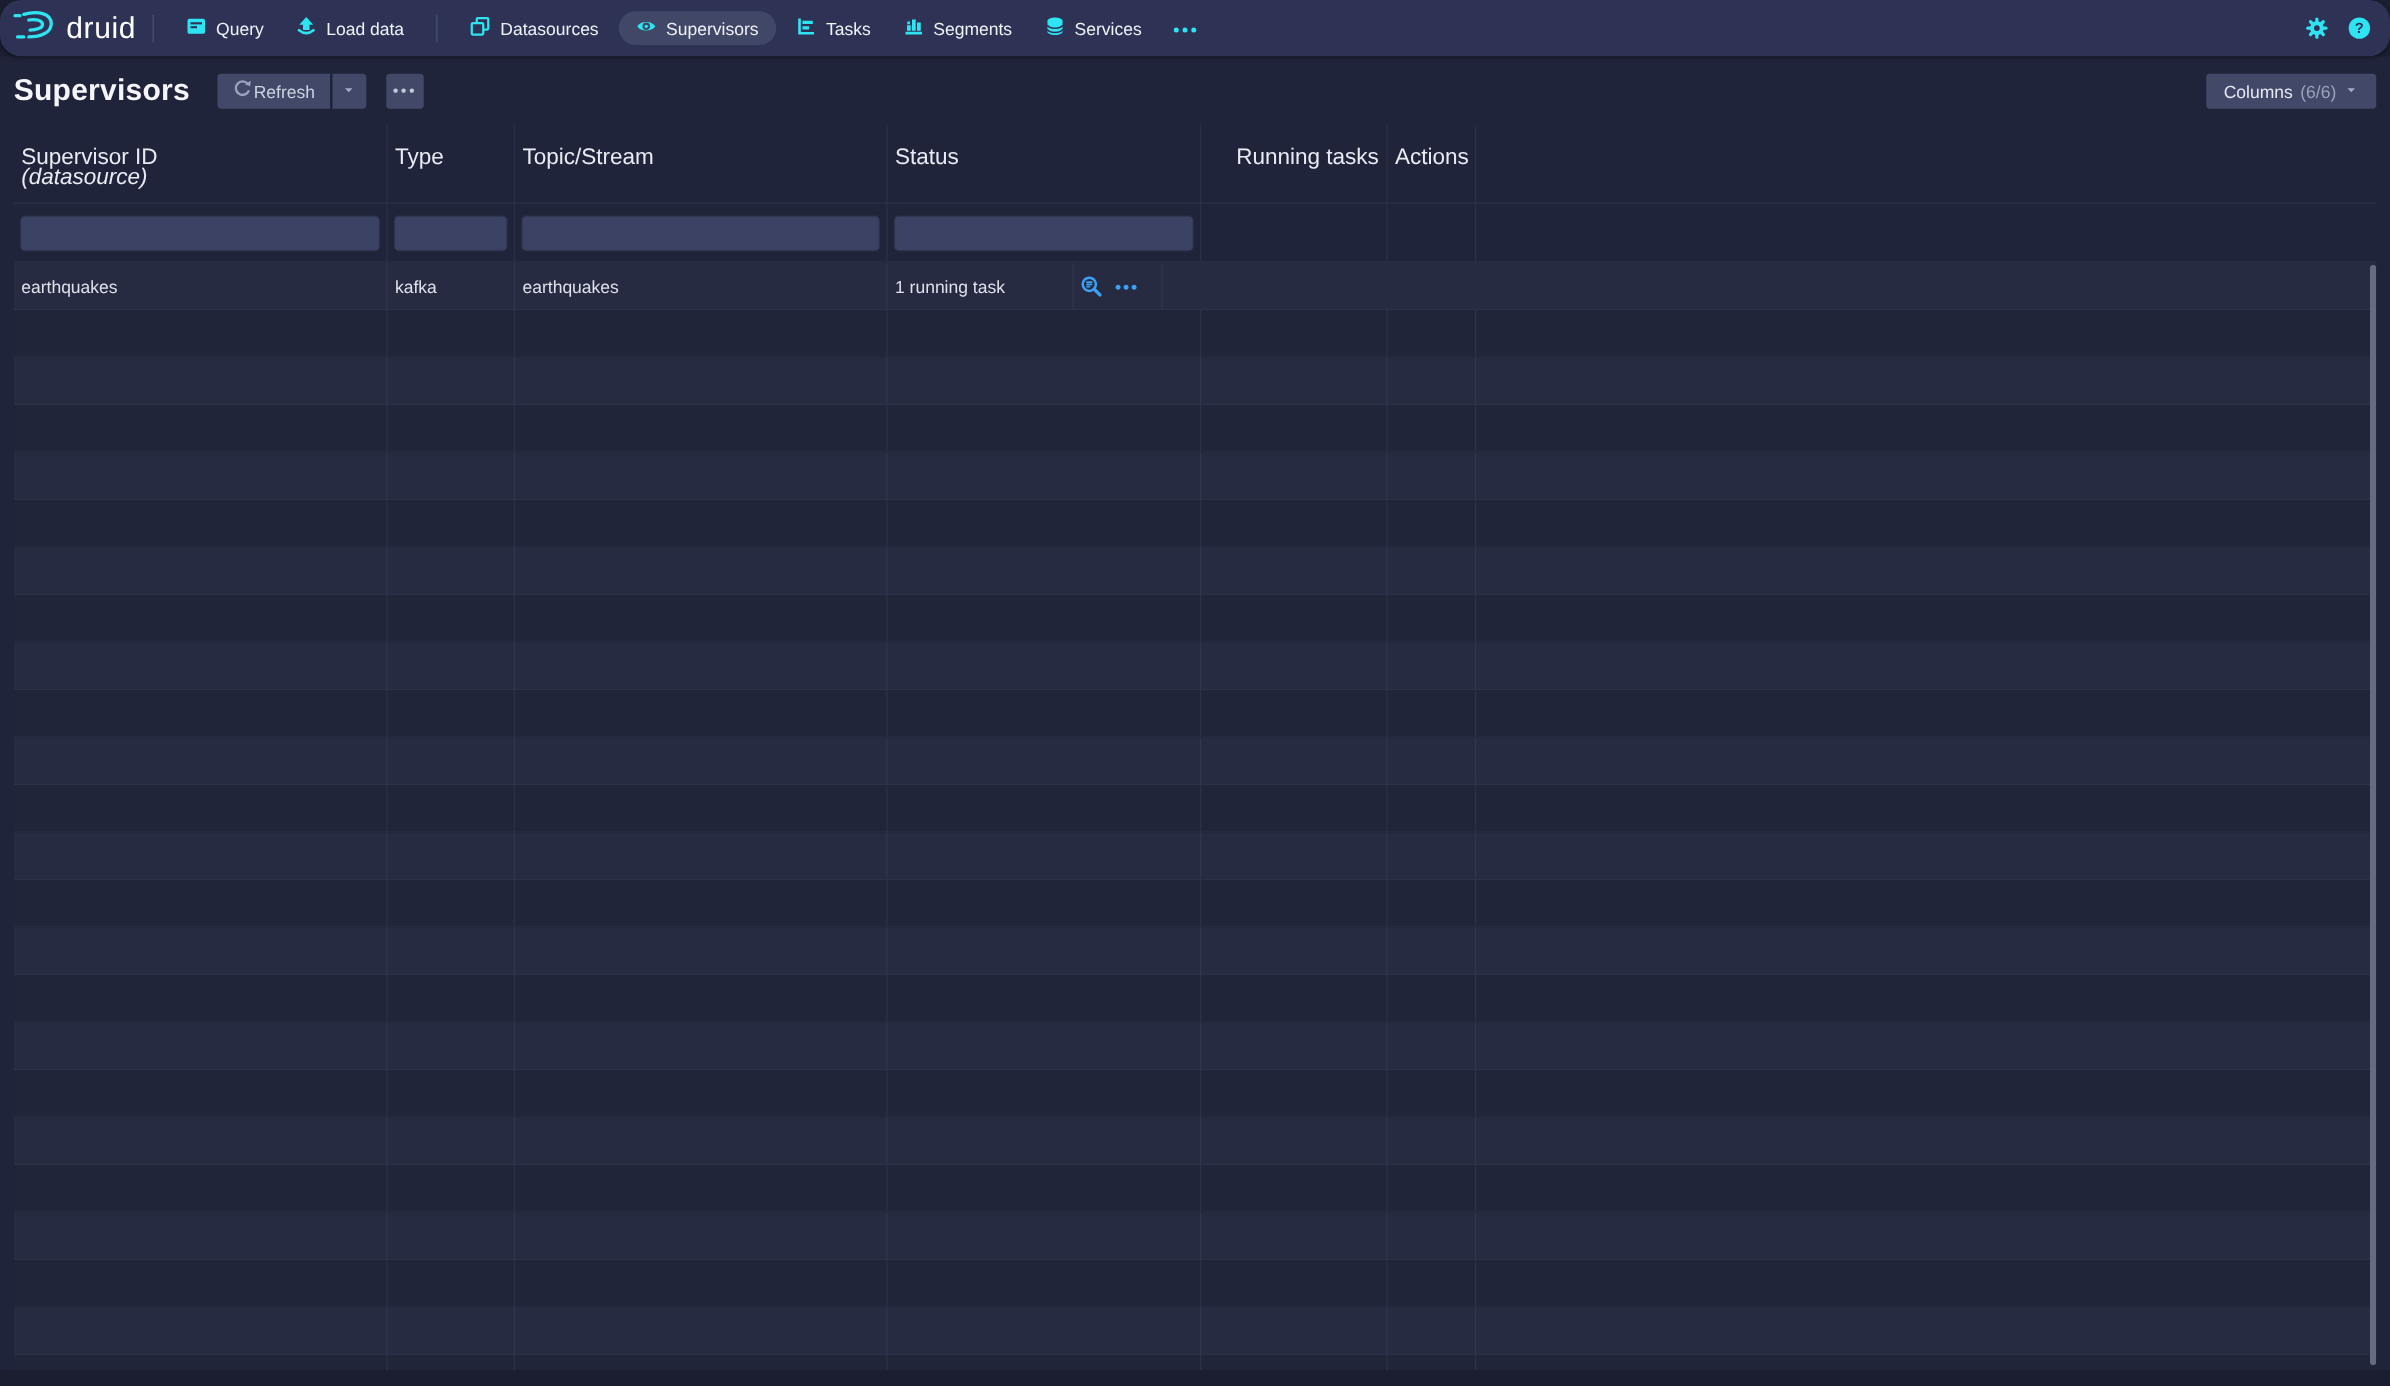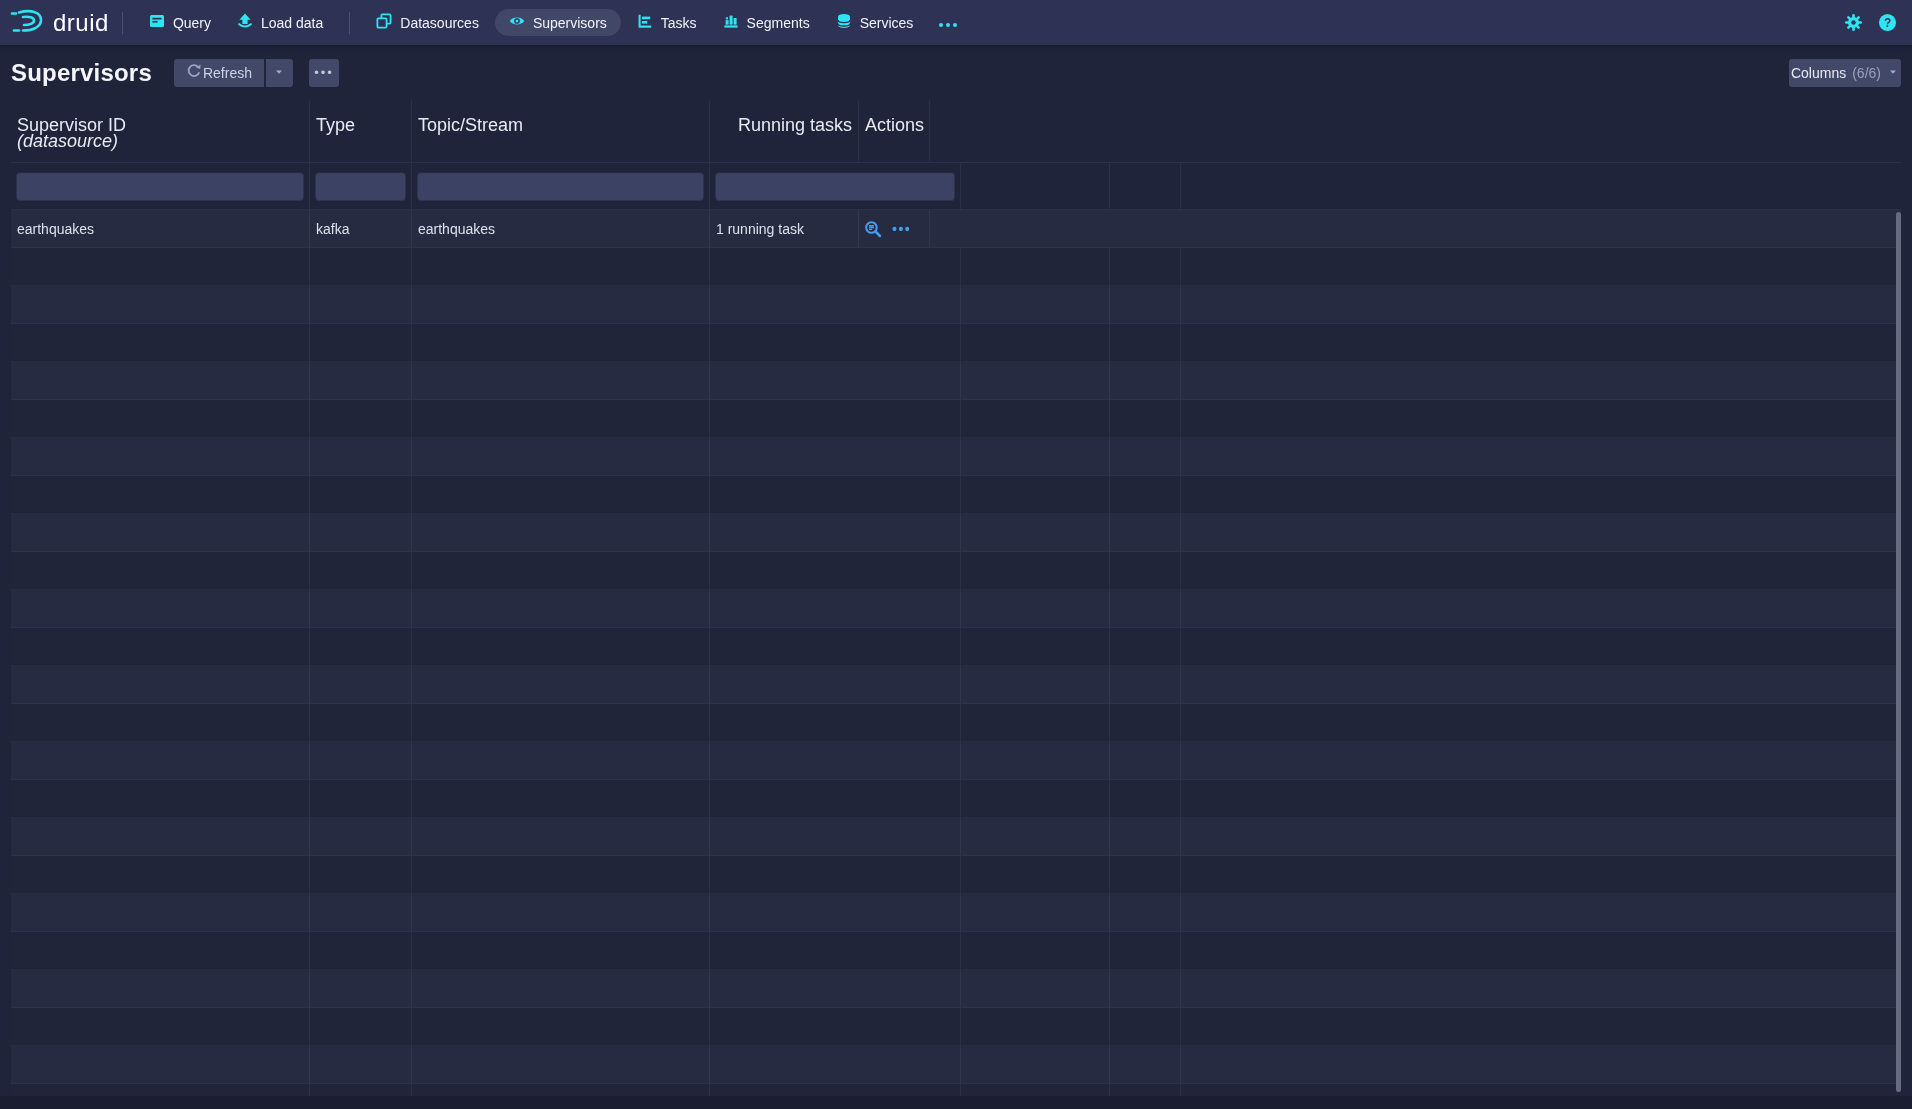--- a/index.html
+++ b/index.html
@@ -25,21 +25,21 @@
   body{
     background:var(--body-bg);
     font-family:"Liberation Sans", sans-serif;
     position:relative;
   }
   
   .navbar{
     height:45px;background:var(--navbar-bg);
     display:flex;align-items:center;padding:0 10px;
     box-shadow:0 1px 3px rgba(0,0,0,0.4);
-    position:relative;z-index:10;
+    position:relative;z-index:10;border-radius:17px;
   }
   .logo{display:flex;align-items:center;gap:7px;cursor:pointer;}
   .logo-text{color:#ffffff;font-size:24px;letter-spacing:0.5px;}
   .nav-divider{width:1px;height:22px;background:#4a5072;margin:0 13px;}
   .nav-item{
     display:flex;align-items:center;gap:8px;
     padding:0 13px;height:45px;cursor:pointer;
     color:#f0f3f9;font-size:14px;white-space:nowrap;
   }
   .nav-item .pill{
@@ -66,21 +66,21 @@
   .btn{
     background:var(--btn-bg);color:var(--btn-text);border:none;
     height:28px;border-radius:3px;font-size:14px;font-family:inherit;
     display:flex;align-items:center;gap:1px;cursor:pointer;
   }
   .btn-refresh{padding:0 12px;border-radius:3px 0 0 3px;}
   .btn-caret{width:27px;justify-content:center;border-radius:0 3px 3px 0;margin-left:2px;}
   .btn-more{width:30px;justify-content:center;margin-left:16px;}
   .dots{letter-spacing:2px;font-size:13px;color:#c2c8d8;line-height:1;}
   .spacer{flex:1;}
-  .btn-columns{padding:0 2px;gap:6px;}
+  .btn-columns{padding:0 14px;gap:6px;}
   .col-count{color:var(--text-dim);}
   
   .table{margin:0 11px;position:relative;}
   .c1{width:299px;}.c2{width:102px;}.c3{width:298px;}.c4{width:251px;}.c5{width:149px;text-align:right;}.c6{width:71px;}
   .cf{flex:1;border-right:none !important;}
   .thead{display:flex;height:63px;border-bottom:1px solid var(--line);}
   .th{
     border-right:1px solid var(--line);
     padding:17px 6px 0 6px;color:#e8ebf3;font-size:18px;line-height:16px;
     cursor:pointer;
@@ -288,20 +288,23 @@
       <div class="th c1">
         <div>Supervisor ID</div>
         <div class="th-sub">(datasource)</div>
       </div>
       <div class="th c2">
         <div>Type</div>
       </div>
       <div class="th c3">
         <div>Topic/Stream</div>
       </div>
+      <div class="th c4">
+        <div>Status</div>
+      </div>
       <div class="th c5">
         <div>Running tasks</div>
       </div>
       <div class="th c6">
         <div>Actions</div>
       </div>
       <div class="th cf"></div>
     </div>
 
     <div class="tfilter">

